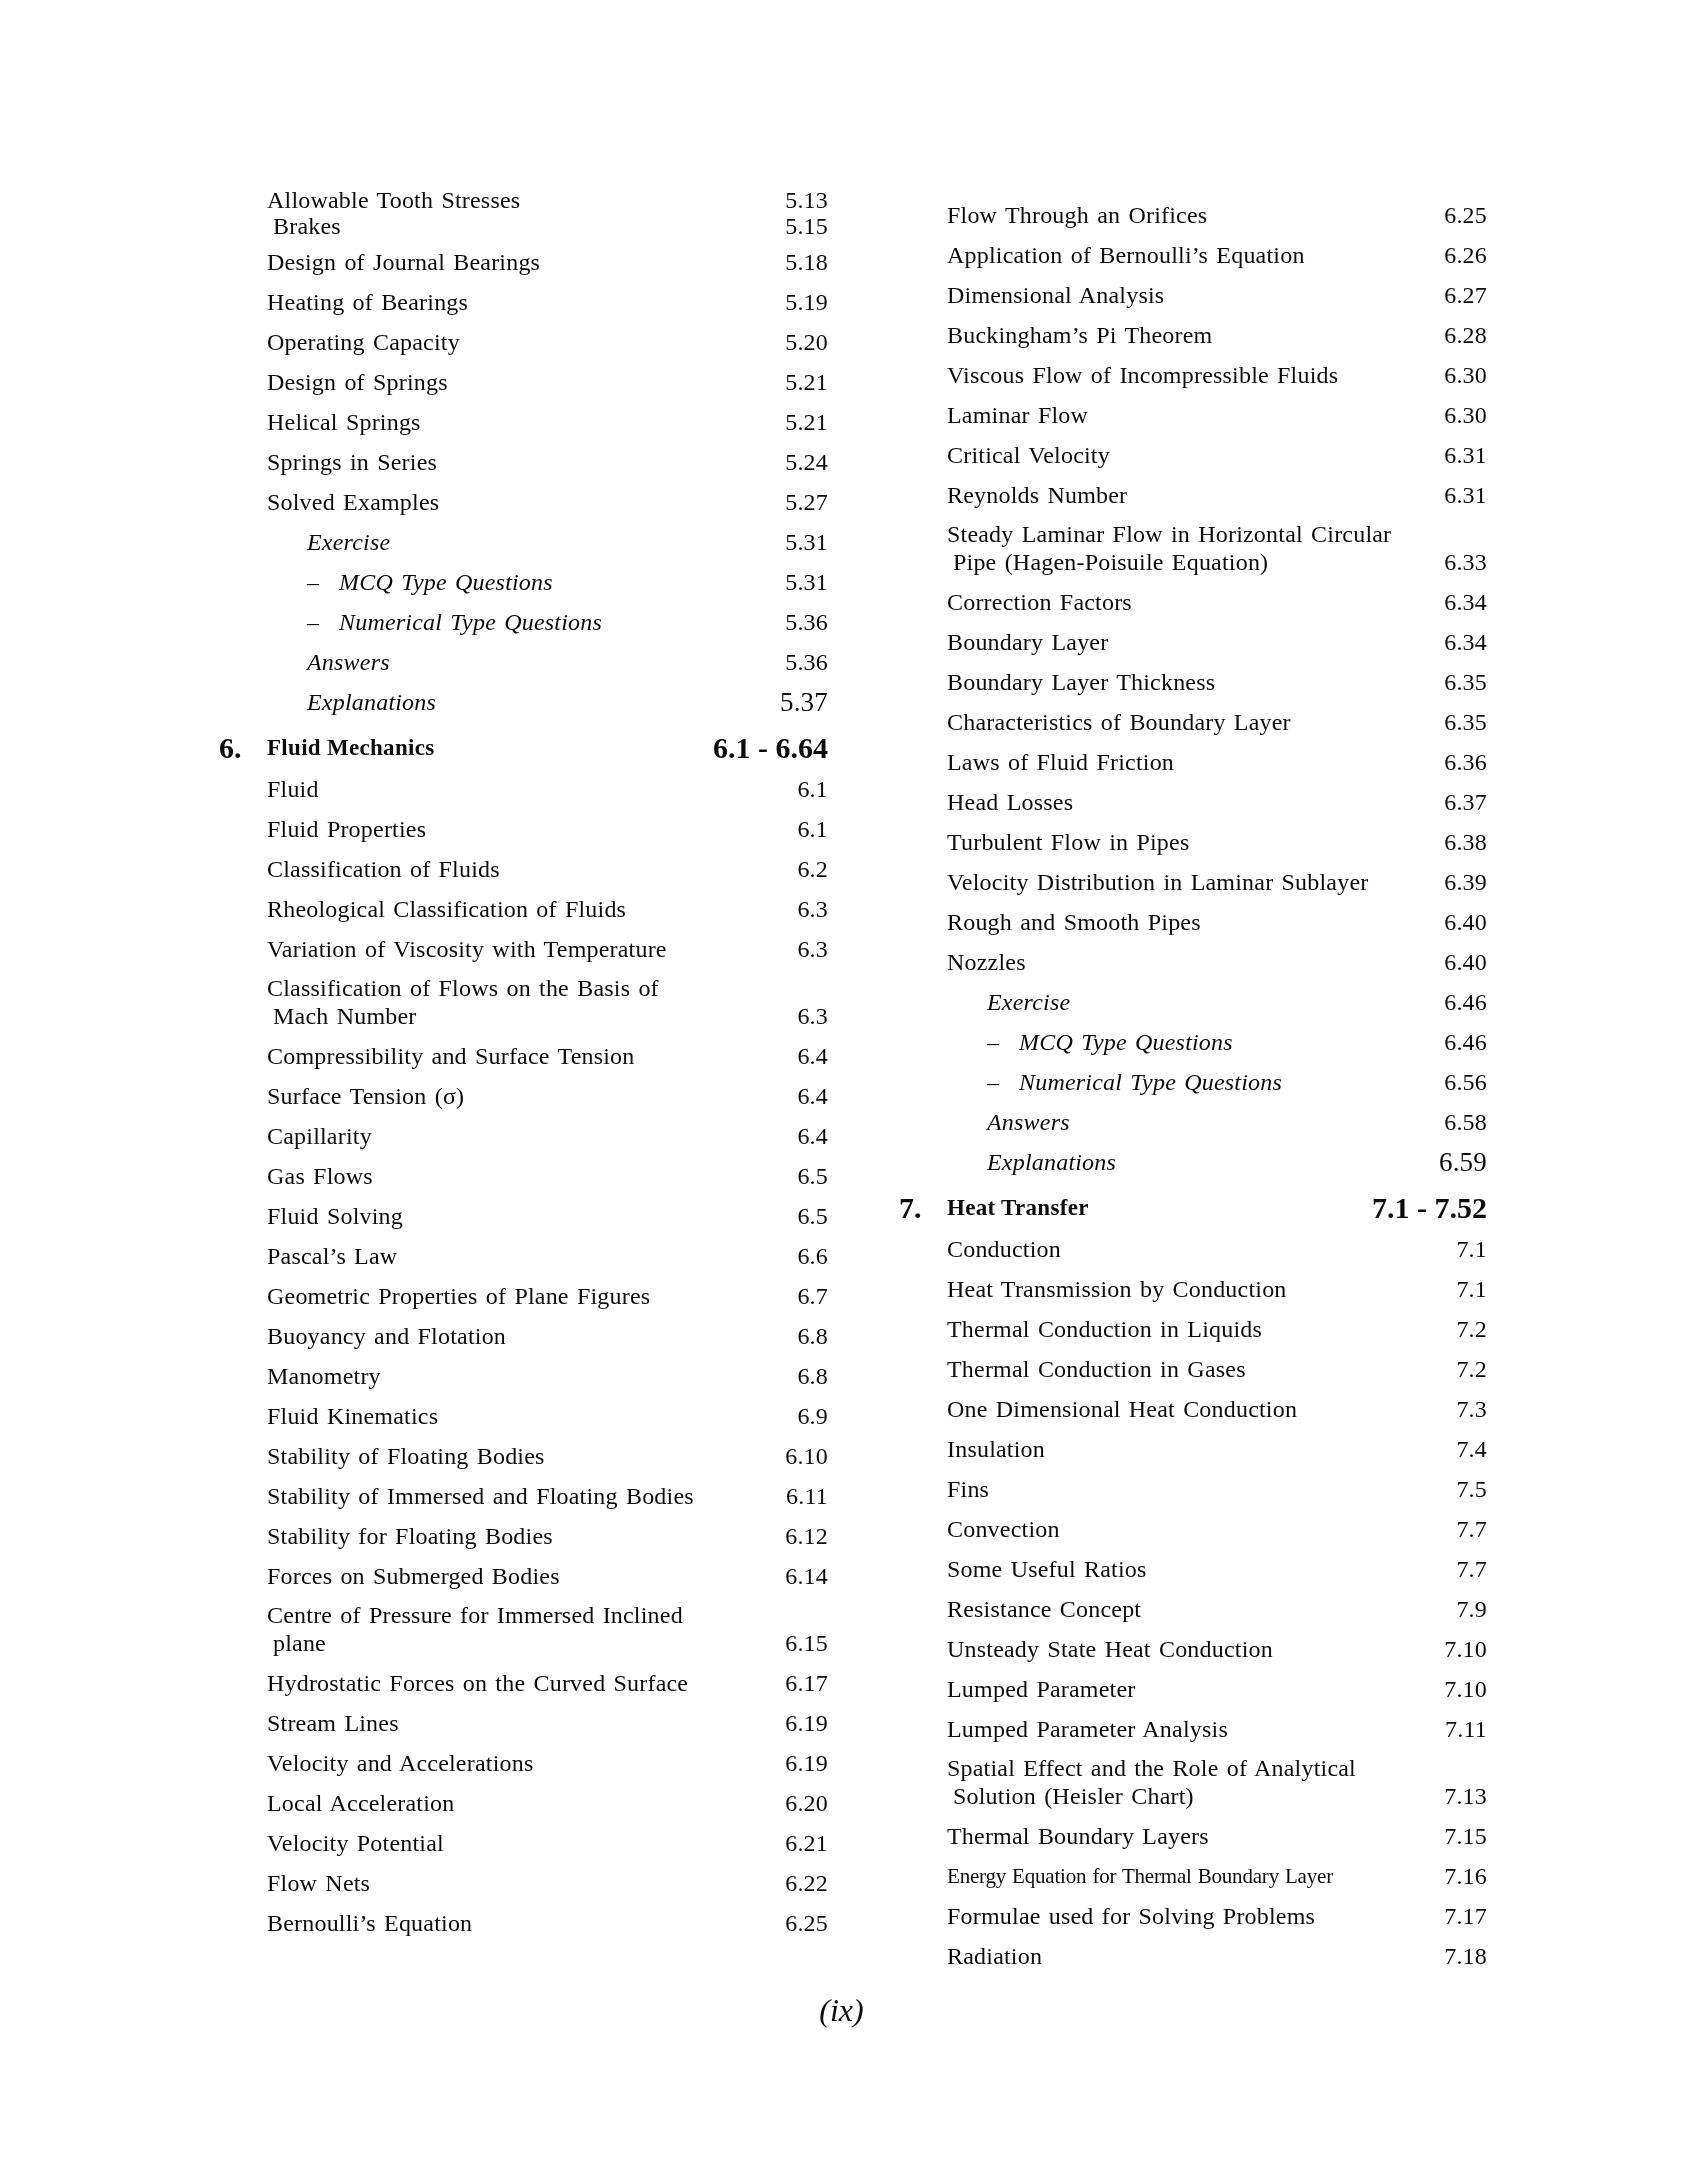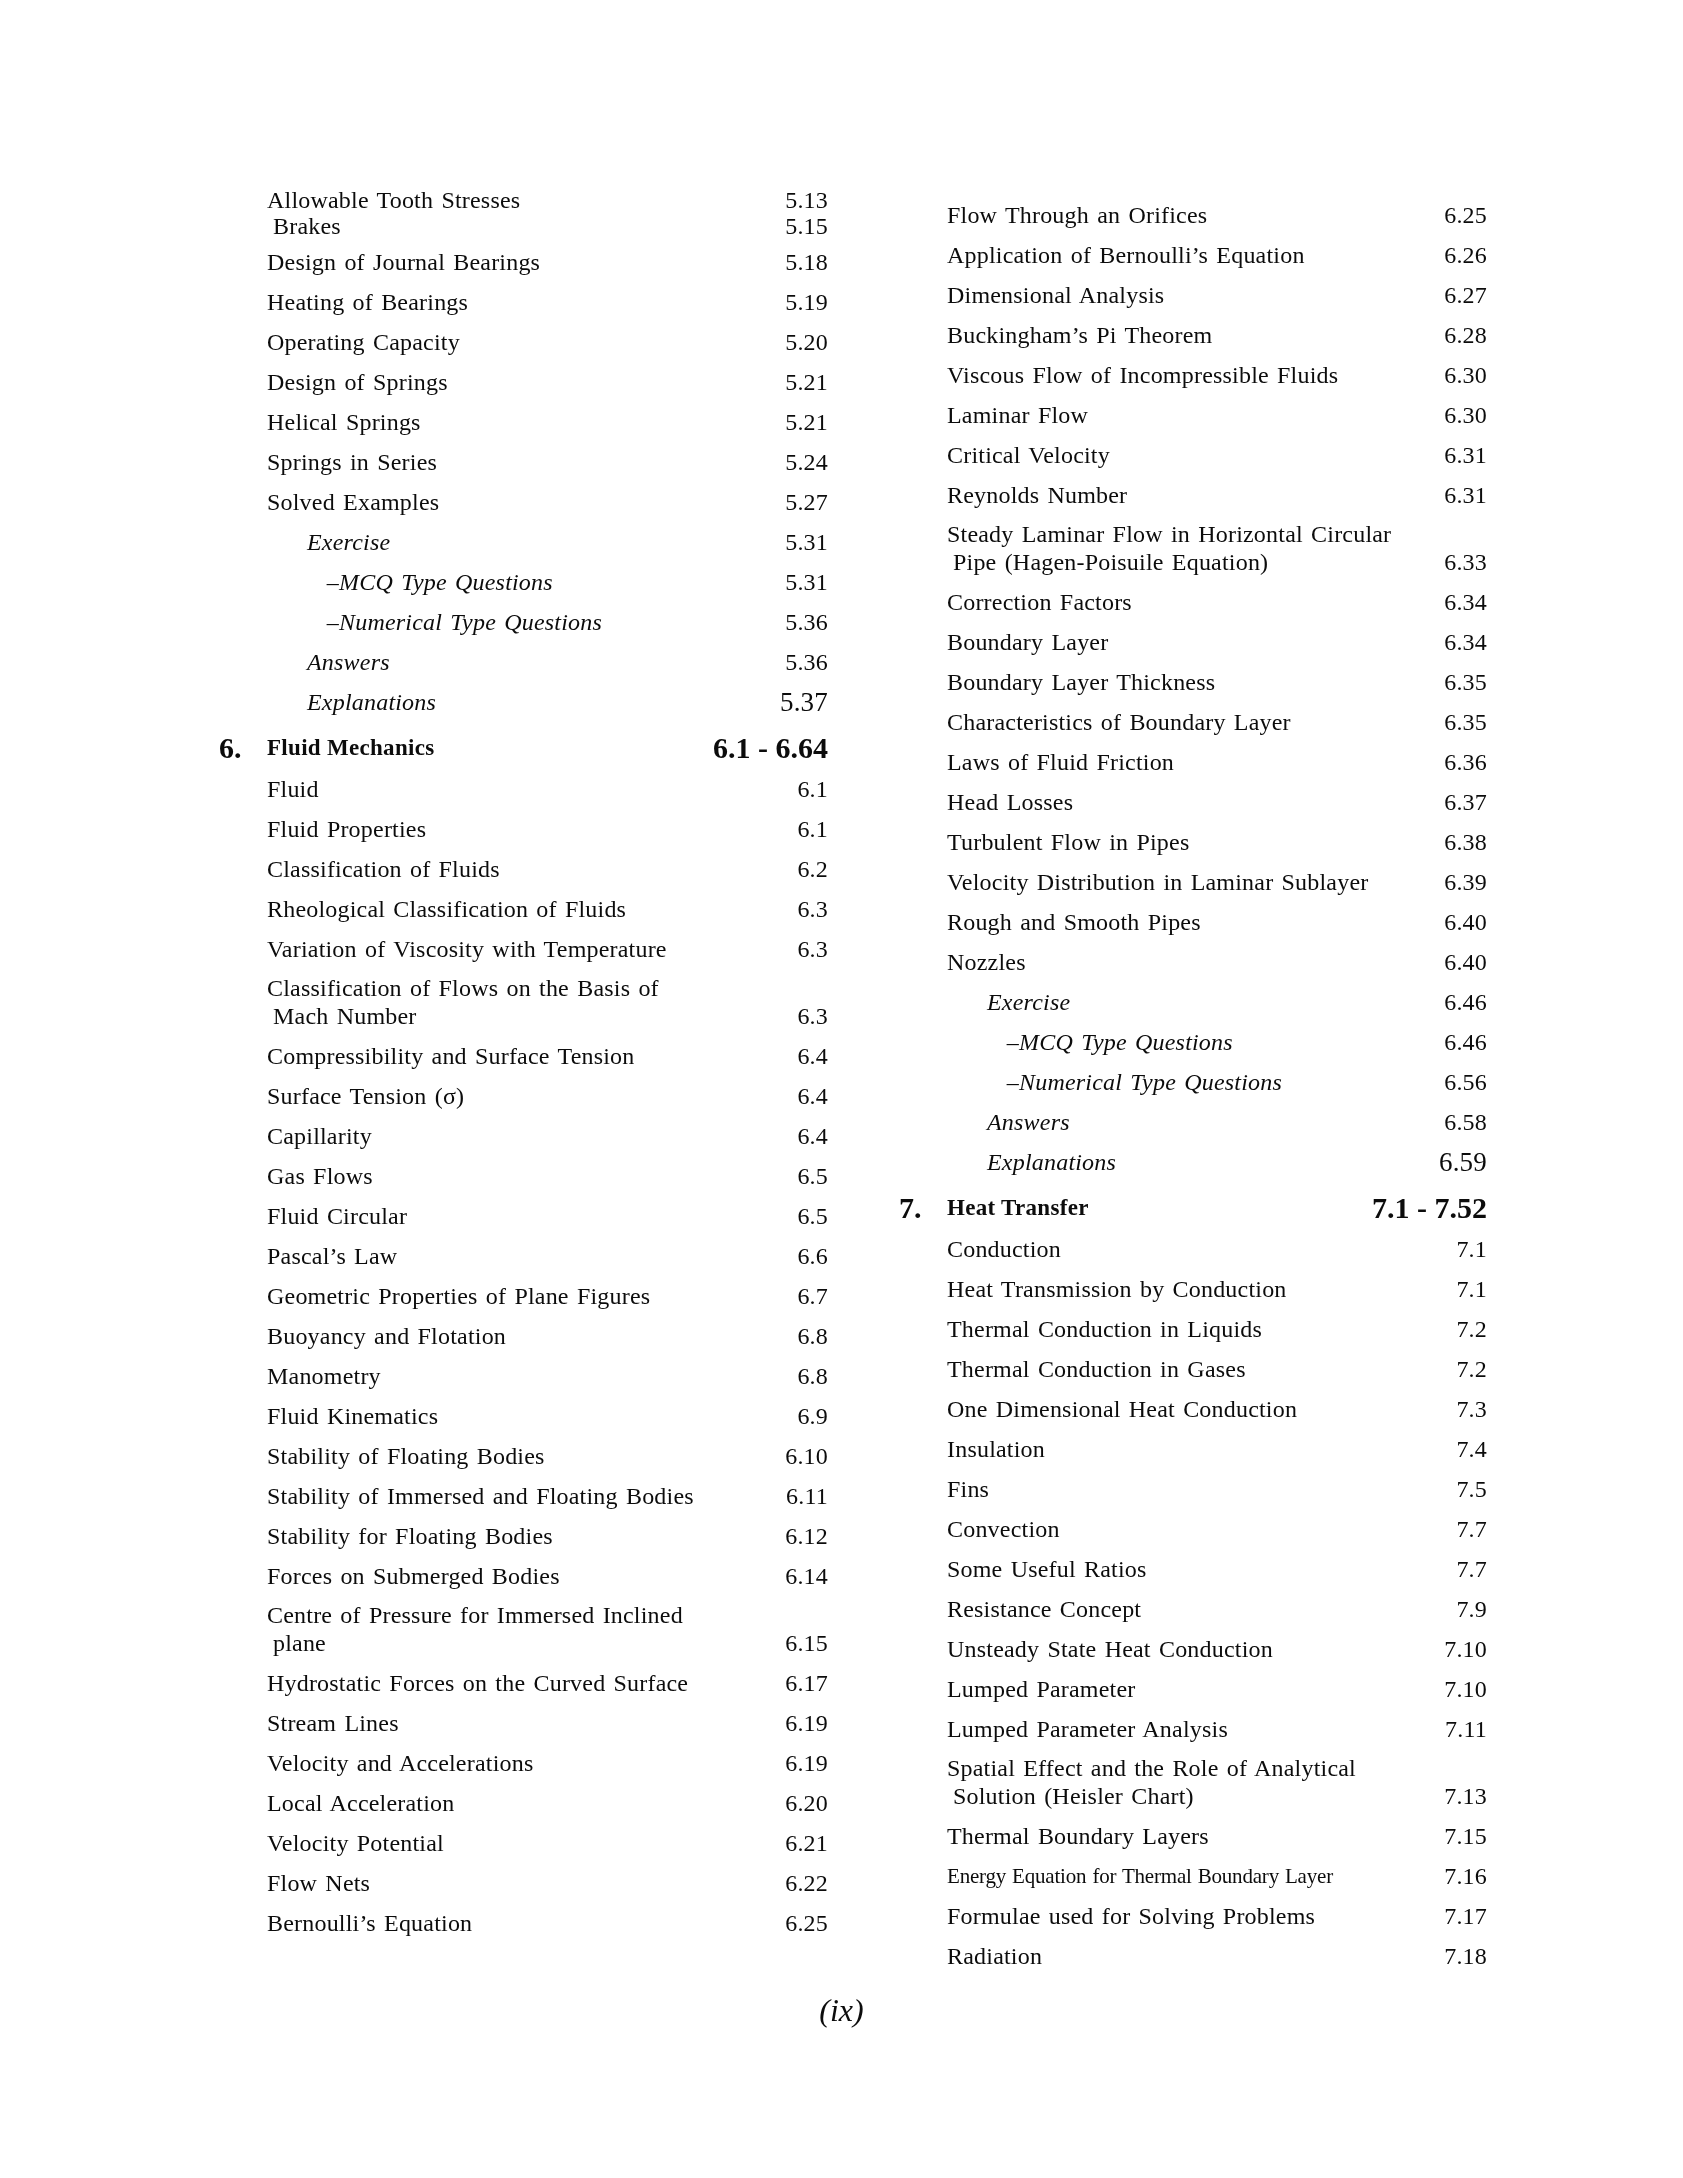--- a/index.html
+++ b/index.html
@@ -21,21 +21,21 @@
     font-size:24px;line-height:28px;word-spacing:2px;letter-spacing:0.2px;
   }
   .row .t{white-space:nowrap;}
   .row .pg{white-space:nowrap;padding-left:10px;}
   .row.tight{height:22px;padding-bottom:2px;}
   .row.twoline{height:67px;}
   .cont{padding-left:6px;}
   .lvl1{padding-left:40px;}
   .lvl2{padding-left:40px;}
   .bullet{display:inline-block;width:32px;font-style:italic;}
-  .italic .t{font-style:italic;text-align:right;}
+  .italic .t{font-style:italic;}
   .pg.big{font-size:27px;}
   .row.condensed .t{font-size:21px;letter-spacing:-0.2px;word-spacing:1px;margin-top:20px;}
 
   .chapter{
     position:relative;height:47px;padding-bottom:4px;box-sizing:border-box;
     display:flex;justify-content:space-between;align-items:flex-end;
     font-weight:bold;
   }
   .chapter .cnum{position:absolute;left:-48px;bottom:4px;font-size:30px;line-height:34px;}
   .chapter .ctitle{font-size:23px;line-height:34px;letter-spacing:0.3px;white-space:nowrap;margin-top:12px;}
@@ -146,21 +146,21 @@
       </div>
       <div class="row">
         <span class="t"><span>Capillarity</span></span>
         <span class="pg">6.4</span>
       </div>
       <div class="row">
         <span class="t"><span>Gas Flows</span></span>
         <span class="pg">6.5</span>
       </div>
       <div class="row">
-        <span class="t"><span>Fluid Circular</span></span>
+        <span class="t"><span>Fluid Solving</span></span>
         <span class="pg">6.5</span>
       </div>
       <div class="row">
         <span class="t"><span>Pascal’s Law</span></span>
         <span class="pg">6.6</span>
       </div>
       <div class="row">
         <span class="t"><span>Geometric Properties of Plane Figures</span></span>
         <span class="pg">6.7</span>
       </div>

